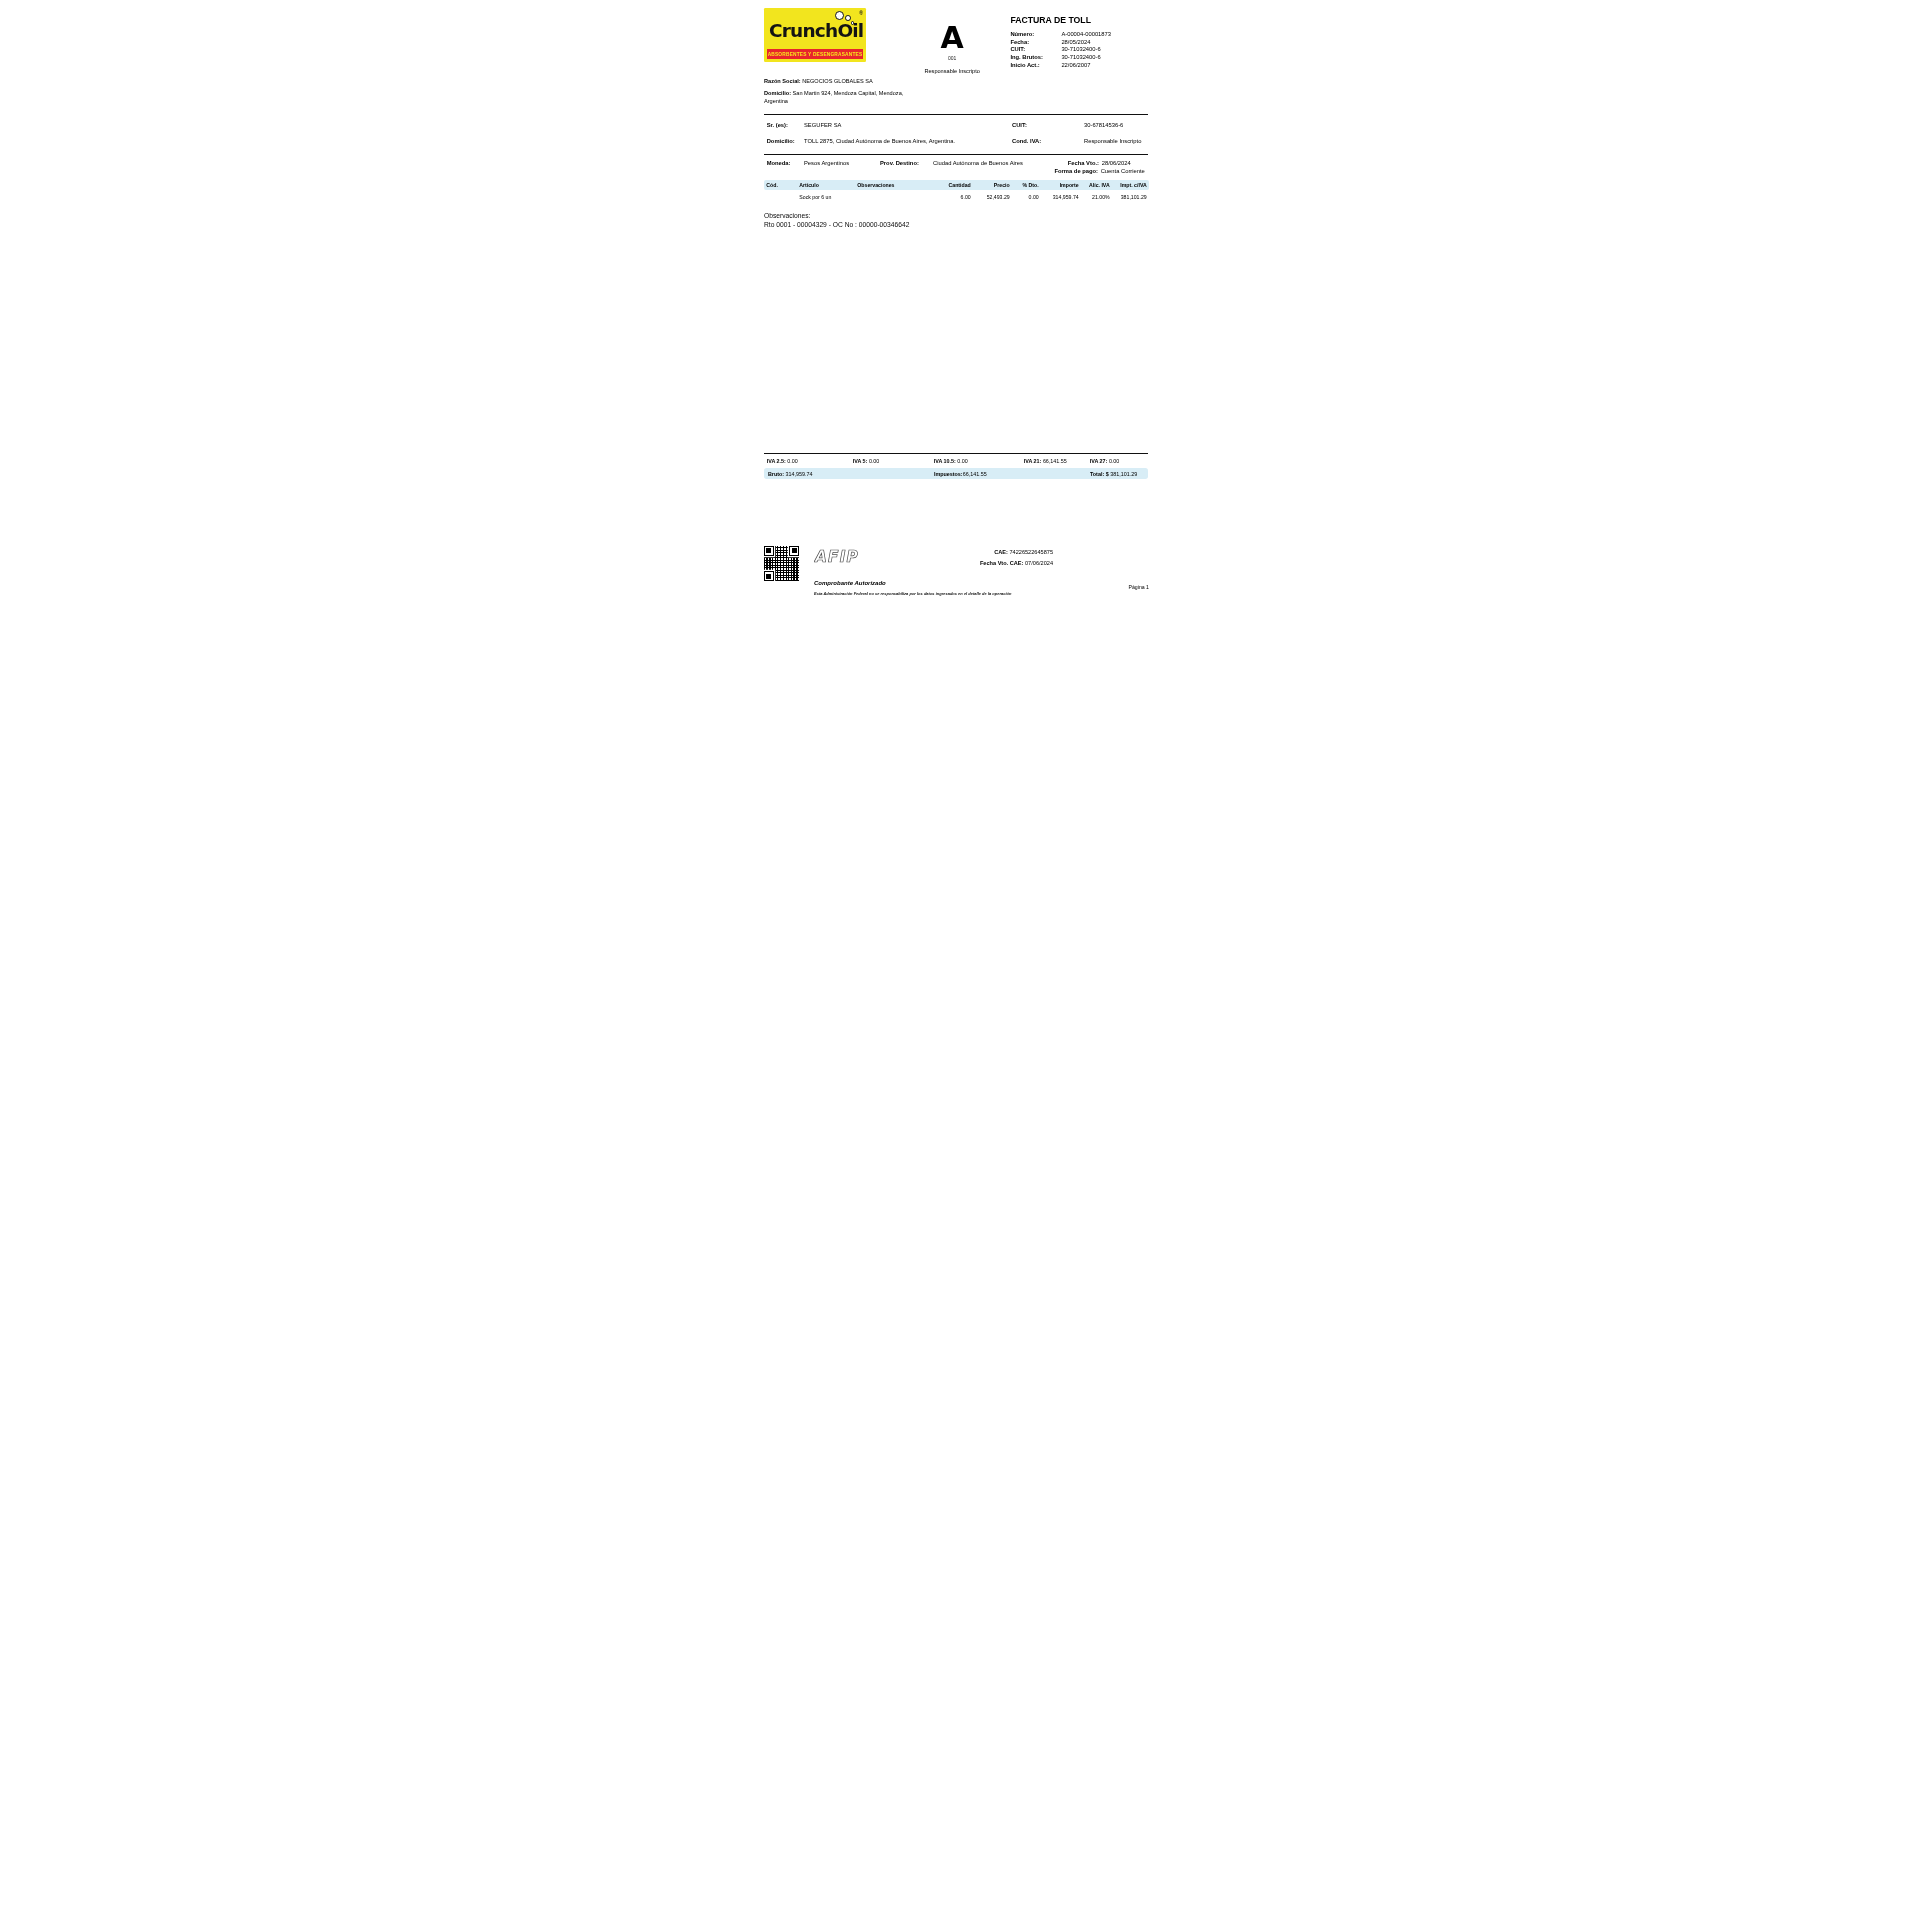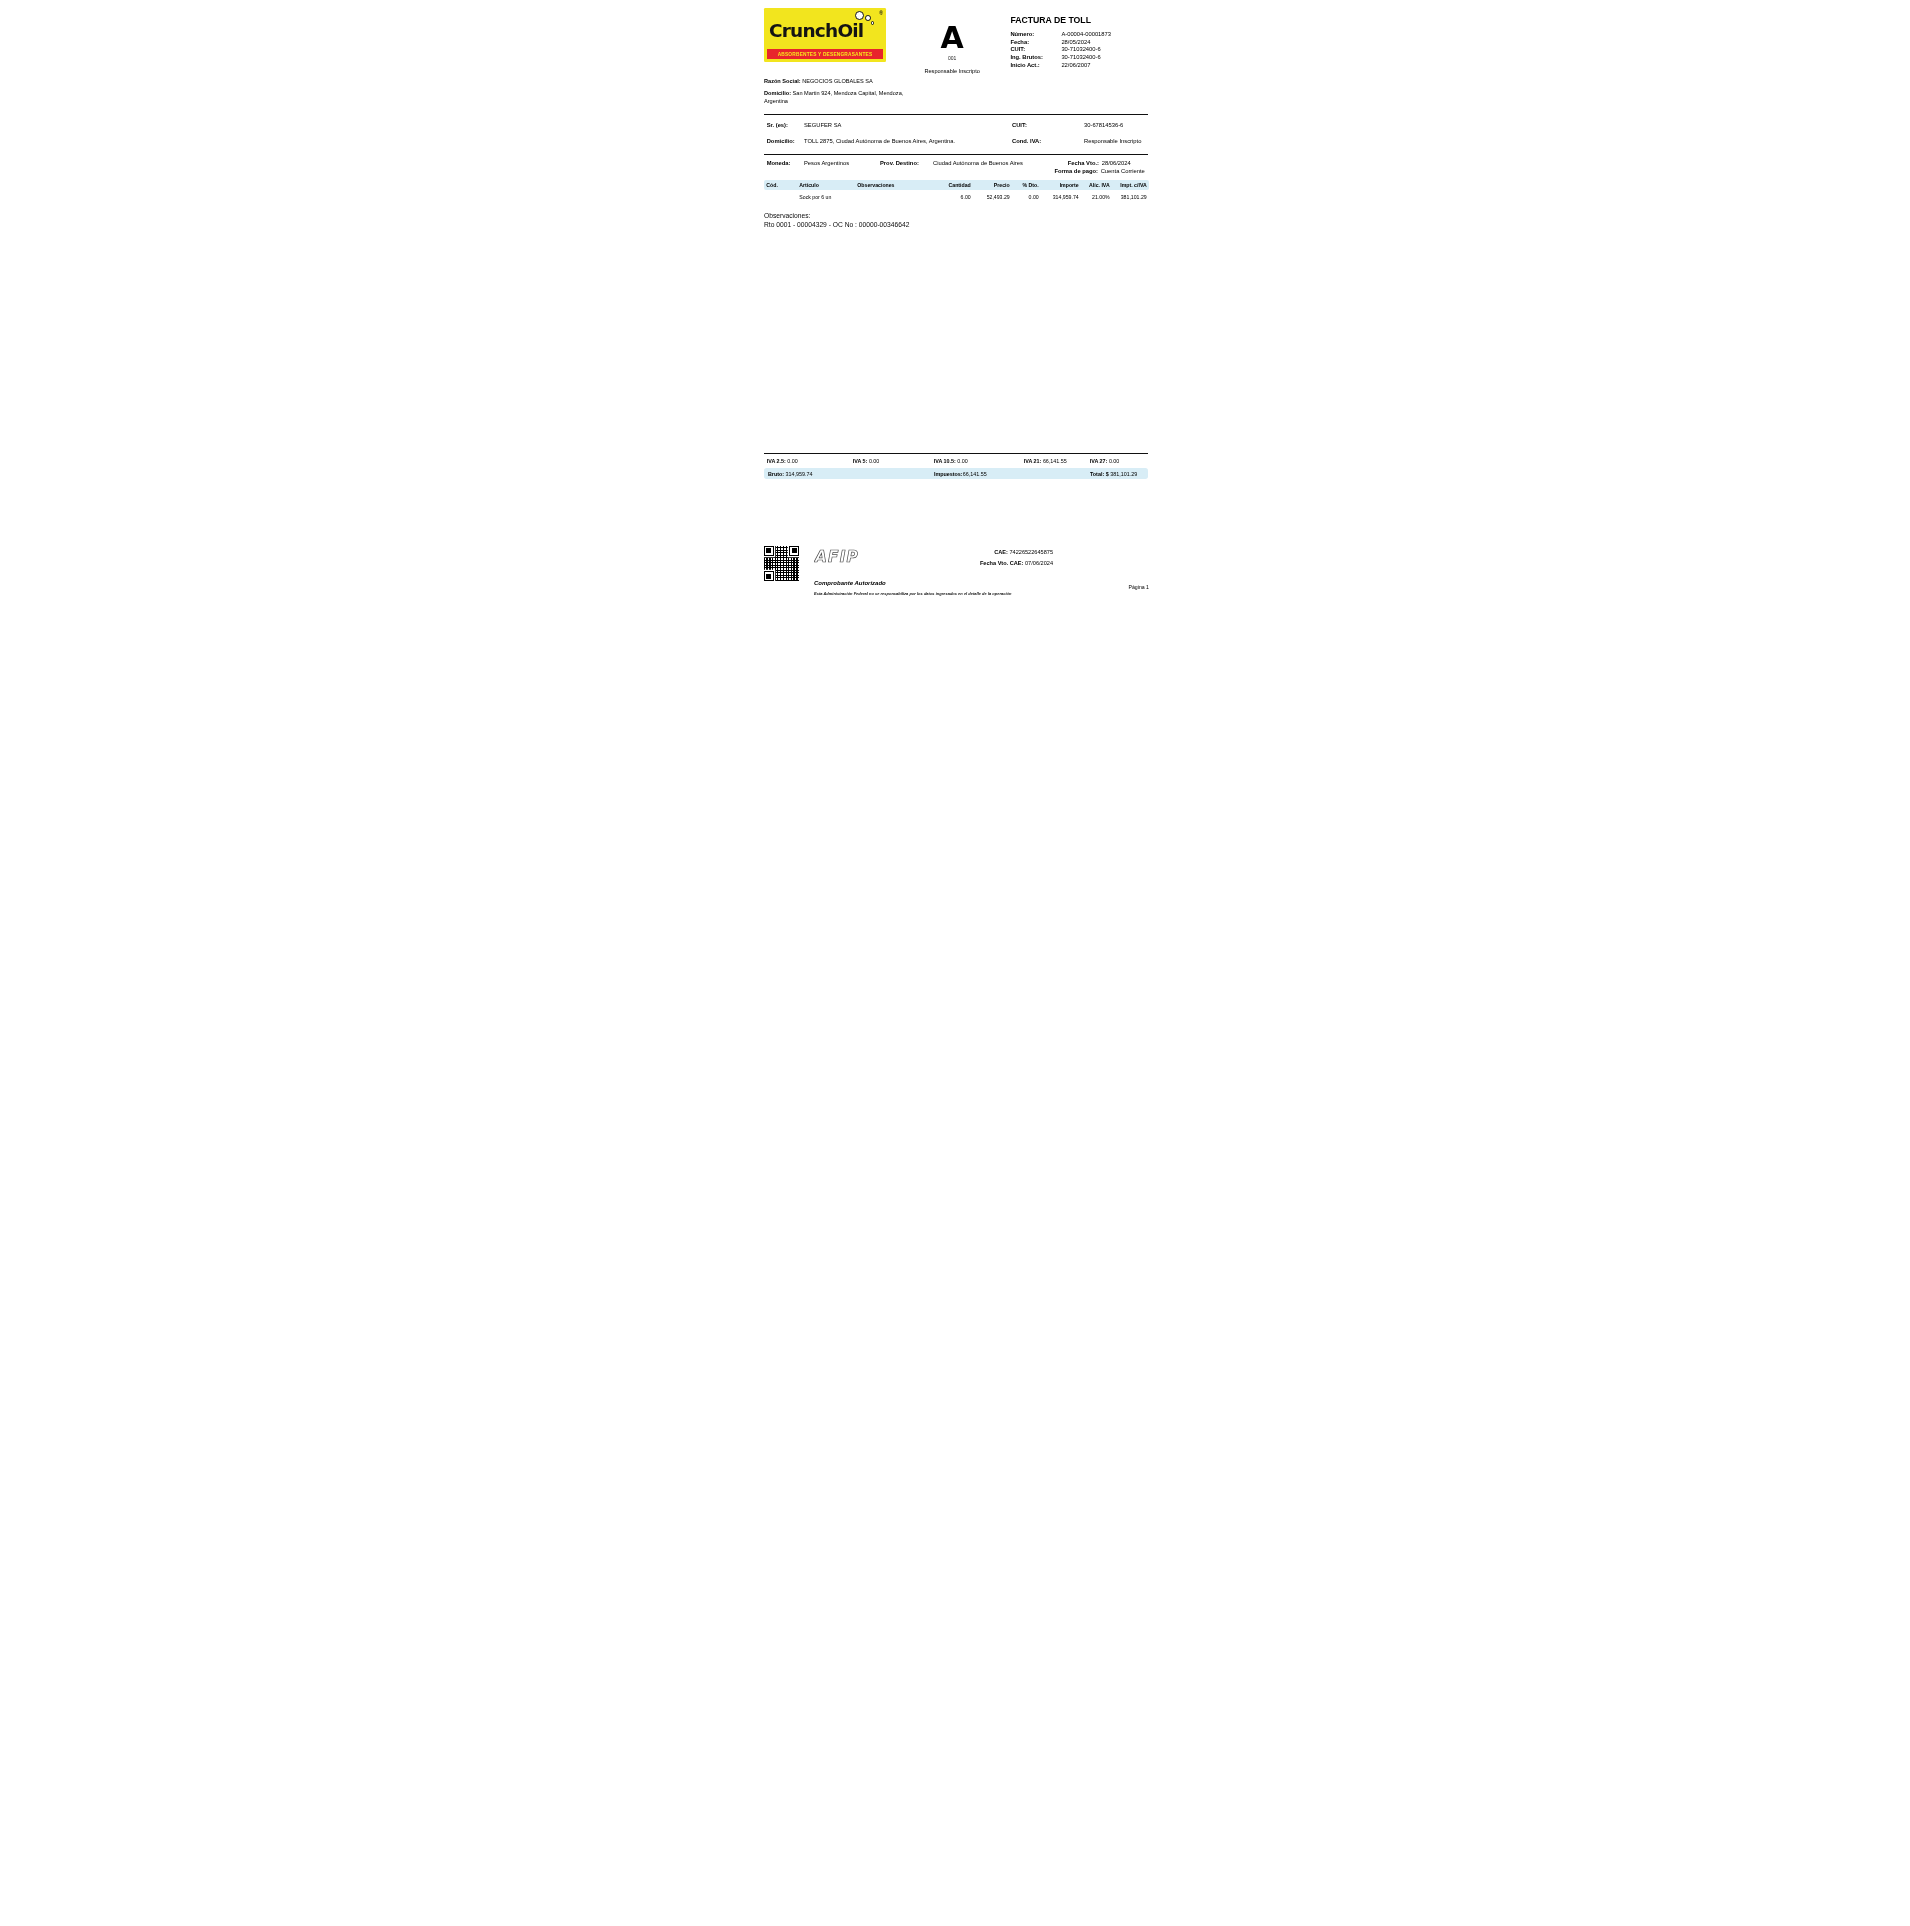--- a/index.html
+++ b/index.html
@@ -4,21 +4,21 @@
 <style>
   * { margin:0; padding:0; box-sizing:border-box; }
   html,body { background:#ffffff; }
   body { font-family:"Liberation Sans","DejaVu Sans",sans-serif; color:#000; }
   .page { position:relative; width:424px; height:599px; background:#fff; margin:0 auto; overflow:hidden; }
   .content { padding:7.7px 19px 0 21px; }
 
   
   .header { display:grid; grid-template-columns:38% 22% 40%; }
 
-  .logo-box { position:relative; width:122px; height:54px; background:#F2E51E; border-radius:1.2px; }
+  .logo-box { position:relative; width:102px; height:54px; background:#F2E51E; border-radius:1.2px; }
   .logo-text { position:absolute; top:12.3px; left:5px; font-family:"DejaVu Sans",sans-serif;
                font-weight:bold; font-size:18.5px; letter-spacing:-0.8px; color:#141414; white-space:nowrap; }
   .logo-reg { position:absolute; top:2.3px; right:3.1px; font-size:5px; font-weight:bold; color:#141414; }
   .bubble { position:absolute; background:#fff; border:1.2px solid #141414; border-radius:50%; }
   .b1 { width:9.2px; height:9.2px; top:3.1px;  right:22.3px; }
   .b2 { width:5.8px; height:5.8px; top:7.7px; right:15.4px; }
   .b3 { width:3.9px; height:3.9px; top:13px; right:11.6px; }
   .logo-band { position:absolute; left:3.1px; right:3.1px; bottom:3.1px; height:9.2px; background:#E8252C;
                color:#F8E71C; font-weight:bold; font-size:4.8px; letter-spacing:0.2px;
                display:flex; align-items:center; justify-content:center; }

